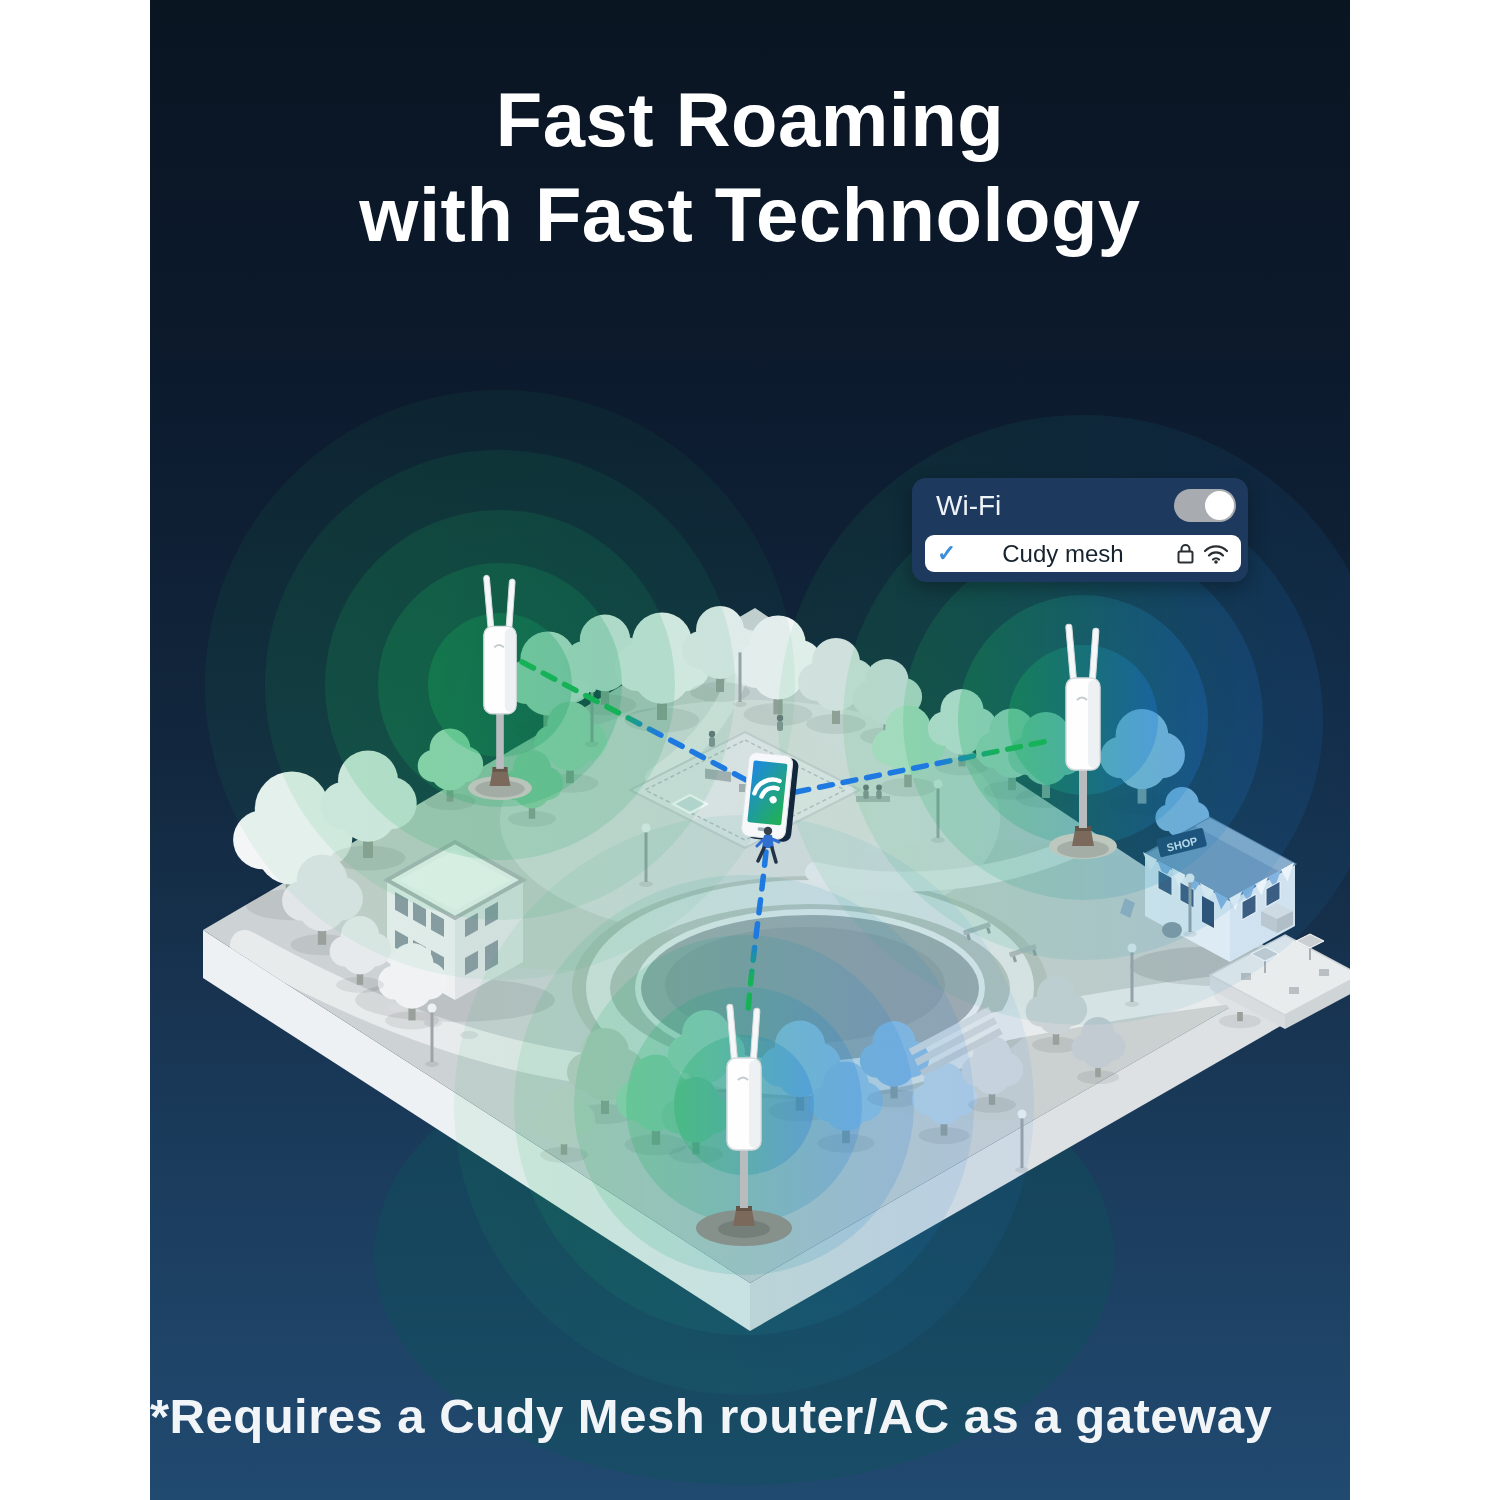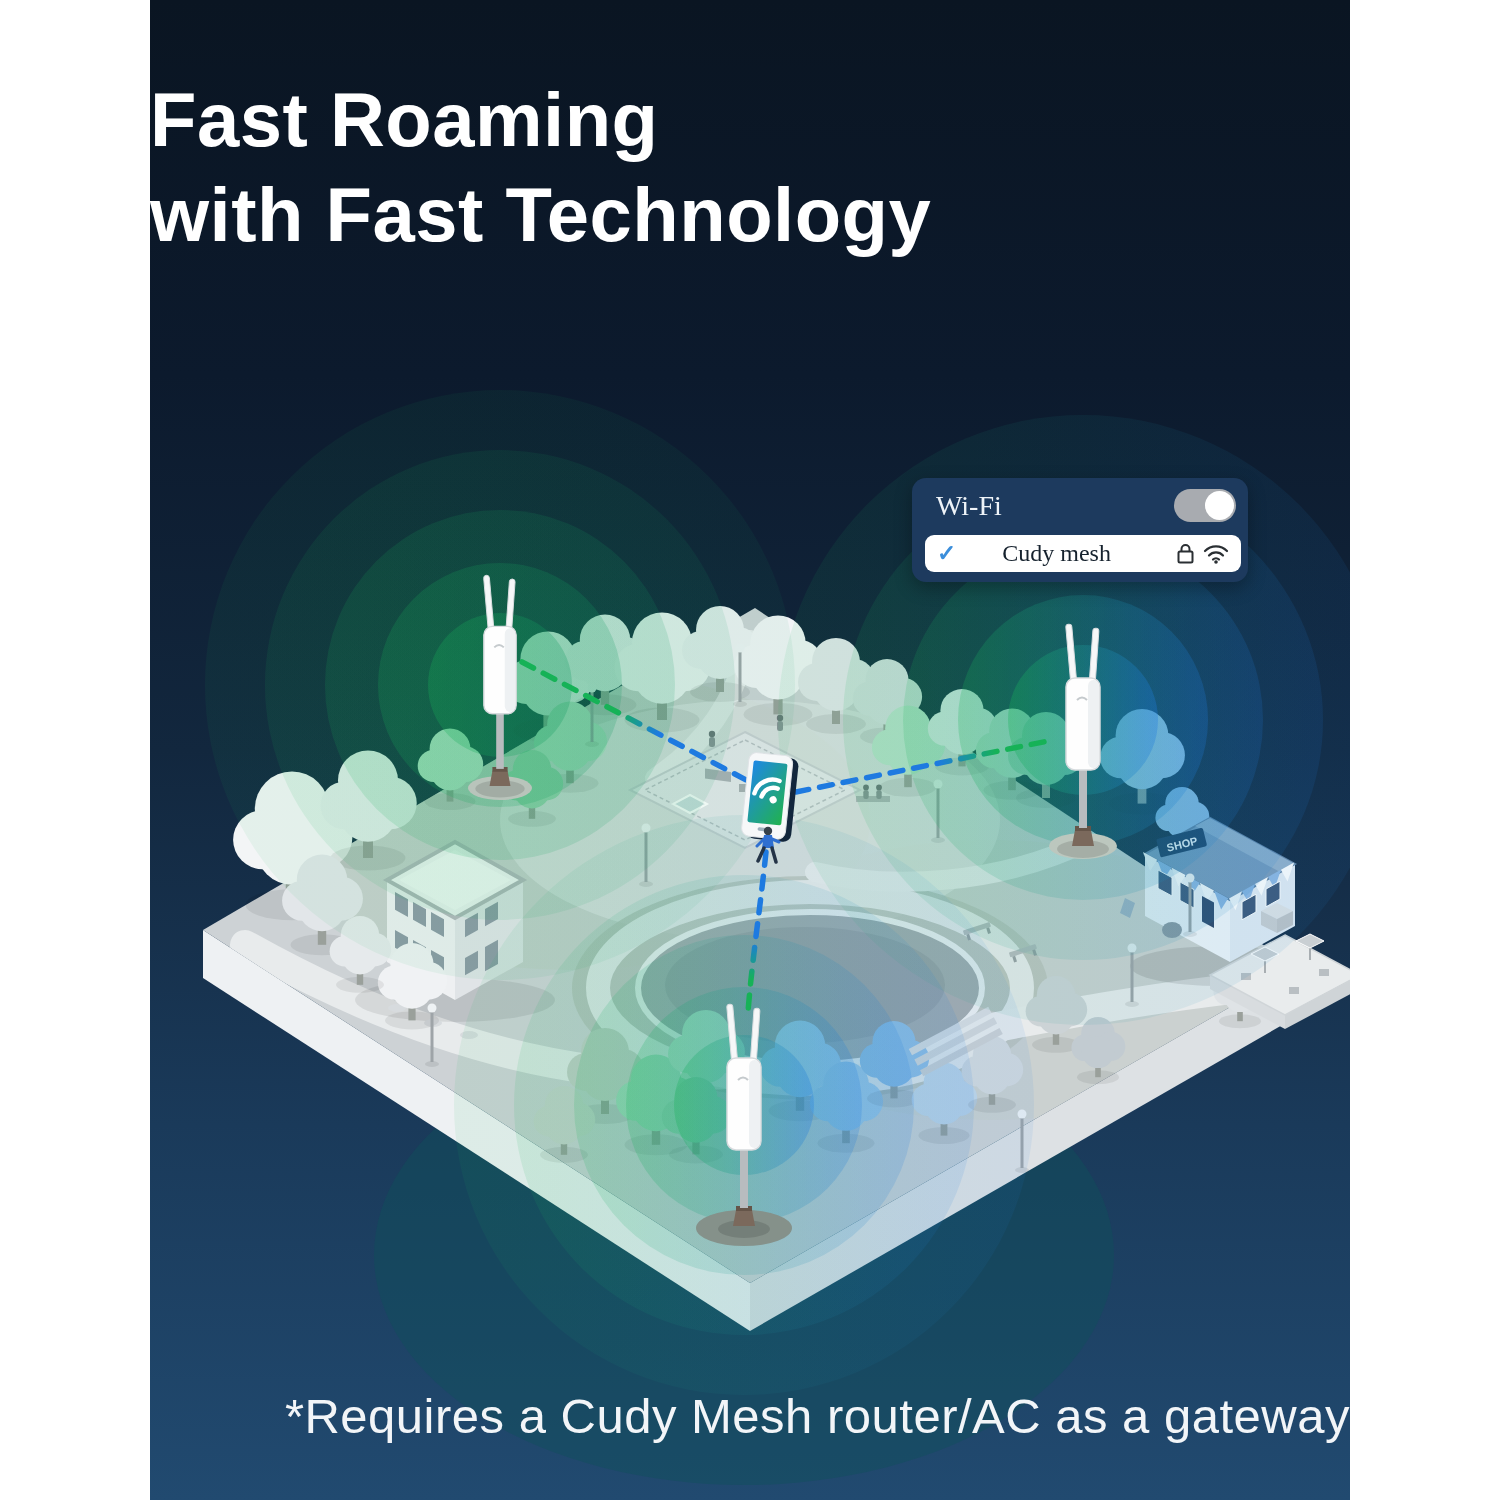--- a/index.html
+++ b/index.html
@@ -6,30 +6,30 @@
   body{
     width:1500px;height:1500px;background:#ffffff;position:relative;overflow:hidden;
     font-family:"Liberation Sans", sans-serif;
   }
   .panel{
     position:absolute;left:150px;top:0;width:1200px;height:1500px;
     background:linear-gradient(180deg,#0a1522 0%,#0c1a2d 25%,#12273e 50%,#1a3a5a 75%,#214a70 100%);
   }
   .scene-svg{position:absolute;left:0;top:0;width:1200px;height:1500px;z-index:1;}
   .title{
-    position:absolute;top:72px;left:0;width:100%;text-align:left;z-index:6;
+    position:absolute;top:72px;left:0;width:100%;text-align:center;z-index:6;
     color:var(--title-text,#ffffff);font-weight:700;font-size:76px;line-height:1.25;letter-spacing:.5px;
   }
   .footer{
-    position:absolute;top:1388px;left:0;width:100%;text-align:right;z-index:6;
-    color:#f2f5f8;font-size:49px;font-weight:400;letter-spacing:.5px;
+    position:absolute;top:1388px;left:0;width:100%;text-align:left;z-index:6;
+    color:#f2f5f8;font-size:49px;font-weight:700;letter-spacing:.5px;
   }
   .wifi-card{
     position:absolute;left:762px;top:478px;width:336px;height:104px;z-index:7;
-    background:var(--card-bg,#1d3a5e);border-radius:14px;box-shadow:0 6px 18px rgba(0,0,0,.3);font-family:Liberation Serif, serif;
+    background:var(--card-bg,#1d3a5e);border-radius:14px;box-shadow:0 6px 18px rgba(0,0,0,.3);
   }
   .wifi-card .label{position:absolute;left:24px;top:12px;font-size:28px;color:#eef3f8;}
   .toggle{position:absolute;right:12px;top:11px;width:62px;height:33px;border-radius:17px;background:var(--toggle-track,#a8abb0);}
   .toggle .knob{position:absolute;right:2px;top:2px;width:29px;height:29px;border-radius:50%;background:var(--toggle-knob,#ffffff);}
   .network-row{
     position:absolute;left:13px;right:7px;top:57px;height:37px;background:#ffffff;border-radius:9px;
     display:flex;align-items:center;padding:0 12px;box-sizing:border-box;
   }
   .check{color:var(--check-blue,#3b8edb);font-size:23px;font-weight:bold;margin-right:14px;line-height:1;}
   .net-name{font-size:24px;color:#16222e;flex:1;white-space:nowrap;margin-left:32px;}

